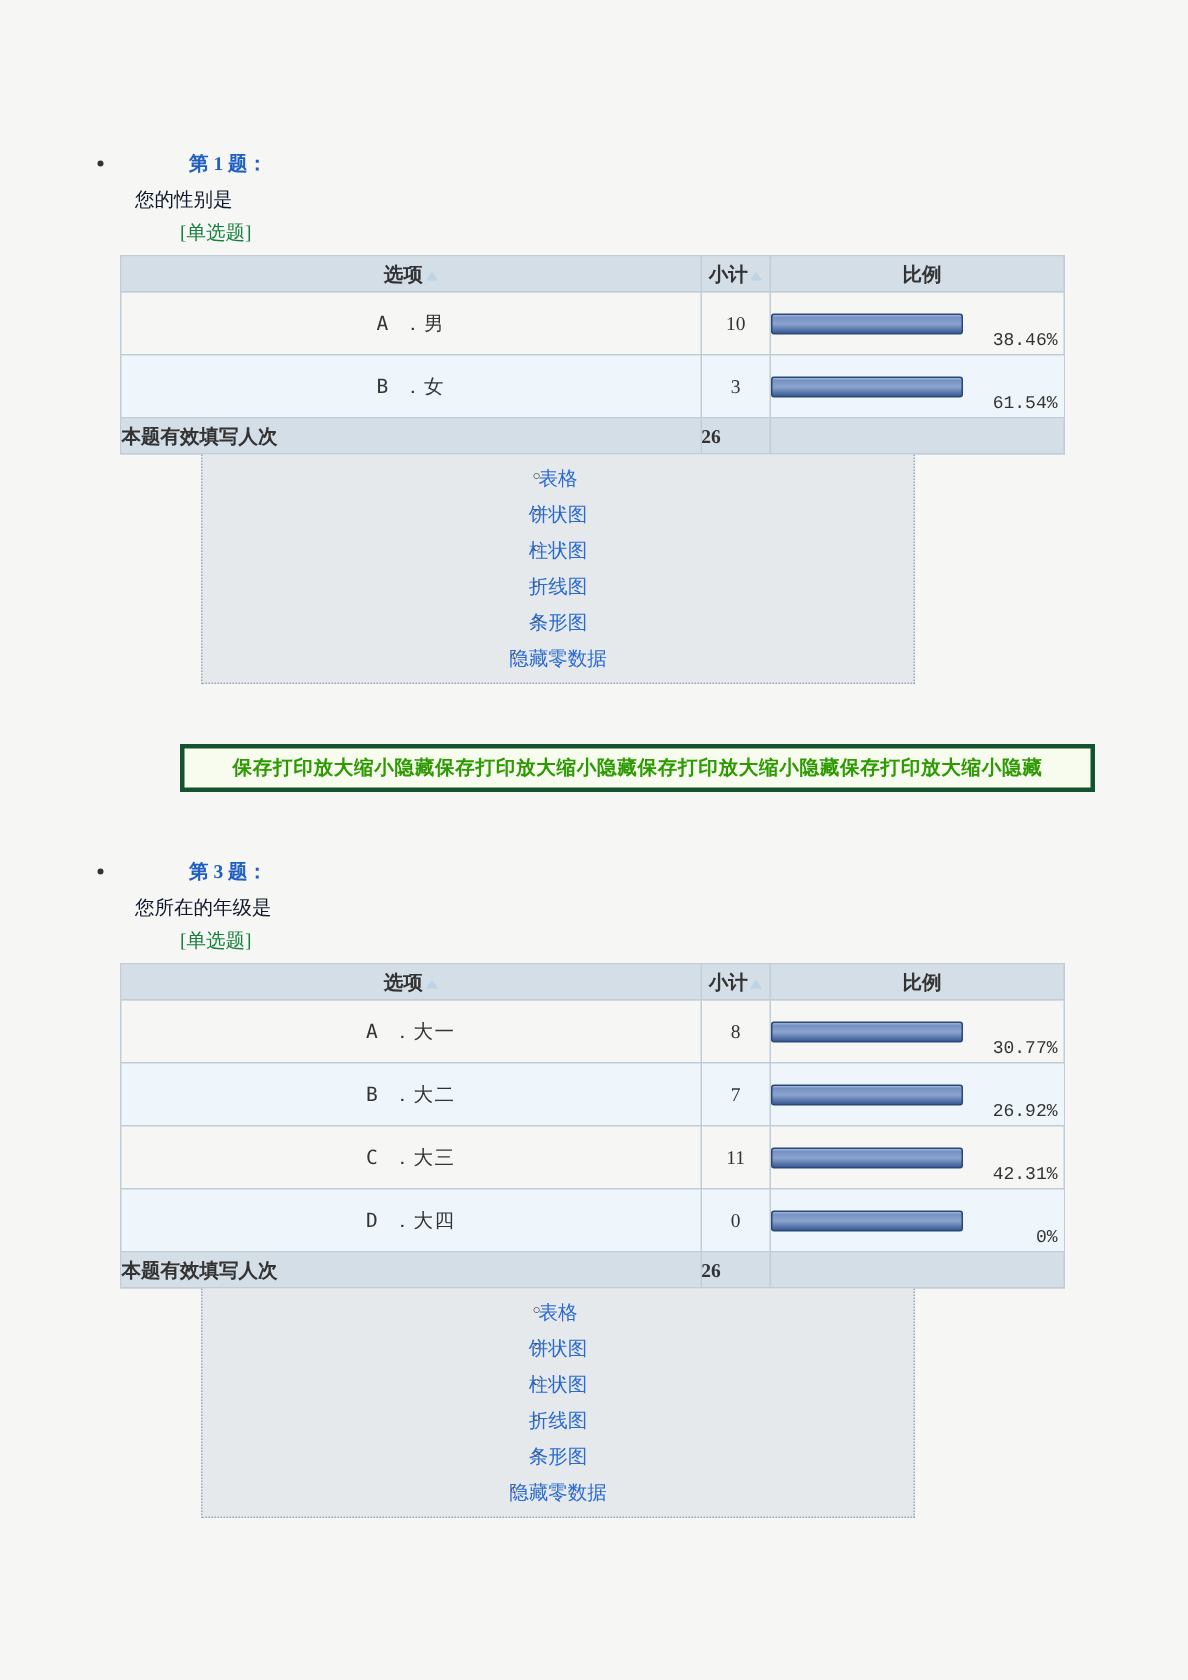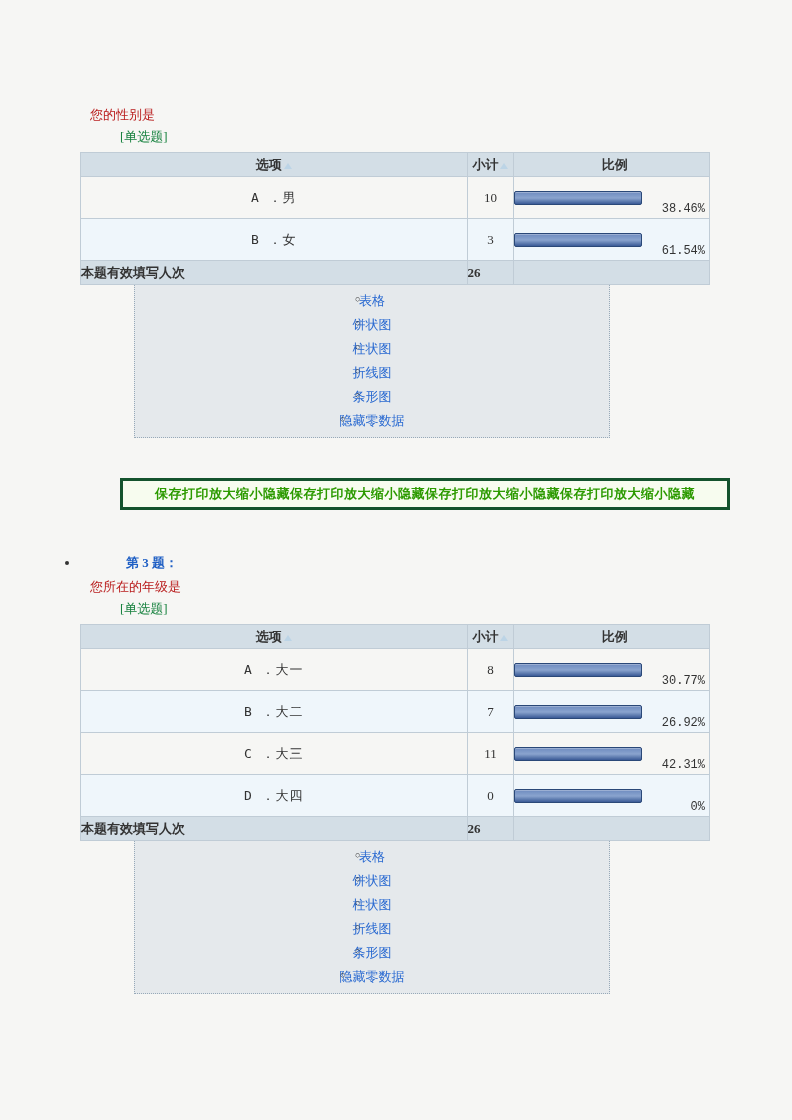--- a/index.html
+++ b/index.html
@@ -18,21 +18,21 @@
   }
   ul.q-list { list-style: disc; margin: 0 0 0 20px; padding: 0; }
   ul.q-list > li { margin-bottom: 4px; }
   .q-title {
     color: #1f5fc4;
     font-weight: bold;
     font-family: "SimSun", serif;
     margin-left: 46px;
     display: inline-block;
   }
-  .q-text { margin: 6px 0 4px 30px; color: #b91c1c; }
+  .q-text { margin: 6px 0 4px 30px; color: #0f172a; }
   .q-type { color: #15803d; margin-left: 60px; margin-bottom: 6px; }
 
   table.survey {
     border-collapse: collapse;
     width: 630px;
     margin-left: 20px;
     margin-top: 4px;
   }
   table.survey th, table.survey td {
     border: 1px solid #c0ccd6;
@@ -127,20 +127,25 @@
     font-size: 13px;
     letter-spacing: 0.5px;
   }
   .bar-narrow .bar { width: 128px; }
 </style>
 </head>
 <body>
 
 <div class="content">
 
+  <ul class="q-list">
+    <li>
+      <span class="q-title">第 1 题：</span>
+    </li>
+  </ul>
   <div class="q-text">您的性别是</div>
   <div class="q-type">[单选题]</div>
 
   <table class="survey">
     <tbody>
         <tr>
       <th class="col-opt">
         <span>选项</span><span class="sort-arrow"></span>
       </th>
       <th class="col-cnt">

